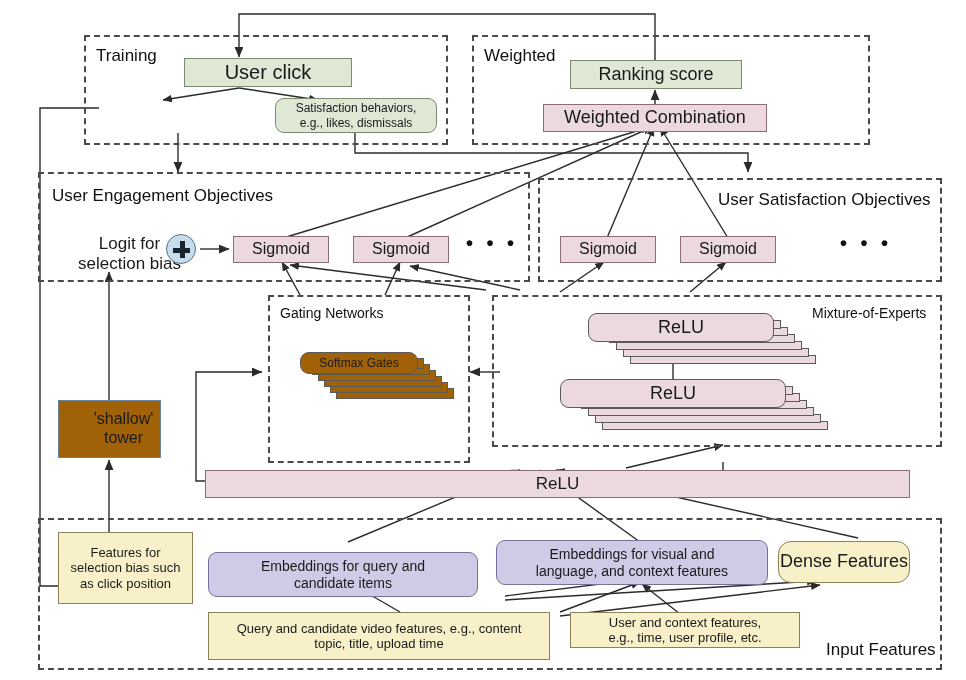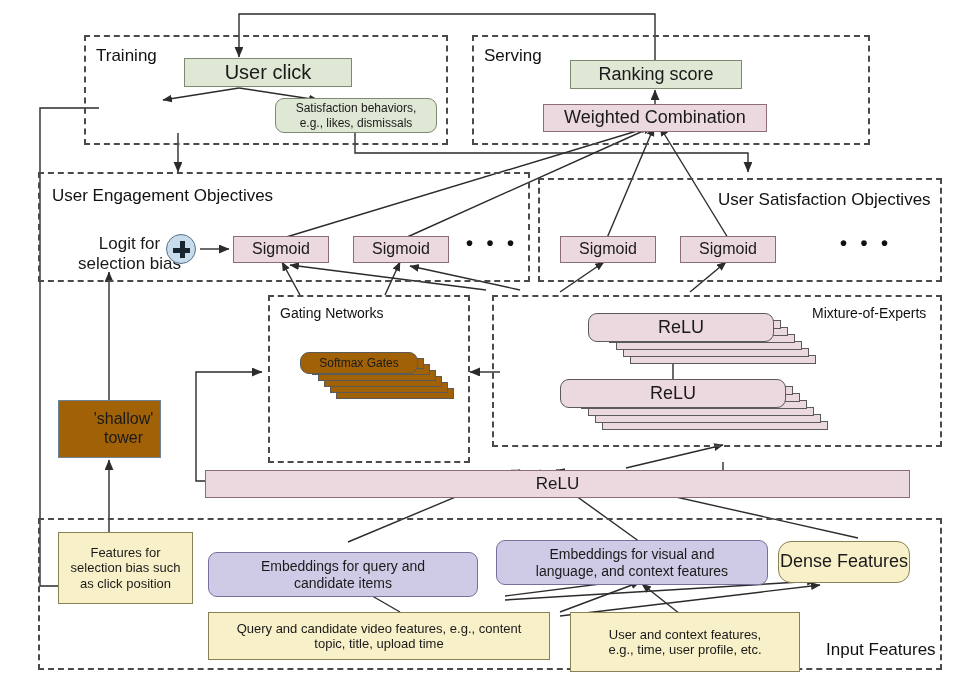--- a/index.html
+++ b/index.html
@@ -99,21 +99,21 @@
       <path d="M560,616 L820,585" marker-end="url(#ahs)"></path>
       <path d="M505,600 L816,581" marker-end="url(#ahs)"></path>
       <path d="M505,596 L632,580" marker-end="url(#ahs)"></path>
     </g>
   </svg>
 
   <div class="grp" style="left:84px;top:35px;width:364px;height:110px;"></div>
   <div class="grp-label" style="left:96px;top:46px;">Training</div>
 
   <div class="grp" style="left:472px;top:35px;width:398px;height:110px;"></div>
-  <div class="grp-label" style="left:484px;top:46px;">Serving</div>
+  <div class="grp-label" style="left:484px;top:46px;">Weighted</div>
 
   <div class="grp" style="left:38px;top:172px;width:492px;height:110px;"></div>
   <div class="grp-label" style="left:52px;top:186px;">User Engagement Objectives</div>
 
   <div class="grp" style="left:538px;top:178px;width:404px;height:104px;"></div>
   <div class="grp-label" style="left:718px;top:190px;">User Satisfaction Objectives</div>
 
   <div class="grp" style="left:268px;top:295px;width:202px;height:168px;"></div>
   <div class="grp-label" style="left:280px;top:305px;font-size:14px;">Gating Networks</div>
 
@@ -192,16 +192,16 @@
 candidate items</div>
 
   <div class="box purple roundy" style="left:496px;top:540px;width:272px;height:45px;font-size:14px;white-space:pre-line;">Embeddings for visual and
 language, and context features</div>
 
   <div class="box yellow" style="left:778px;top:541px;width:132px;height:42px;font-size:18px;border-radius:13px;">Dense Features</div>
 
   <div class="box yellow" style="left:208px;top:612px;width:342px;height:48px;font-size:13px;white-space:pre-line;">Query and candidate video features, e.g., content
 topic, title, upload time</div>
 
-  <div class="box yellow" style="left:570px;top:612px;width:230px;height:60px;font-size:13px;white-space:pre-line;">User and context features,
+  <div class="box yellow" style="left:570px;top:612px;width:230px;height:36px;font-size:13px;white-space:pre-line;">User and context features,
 e.g., time, user profile, etc.</div>
 
 </div>
 
 </body></html>

